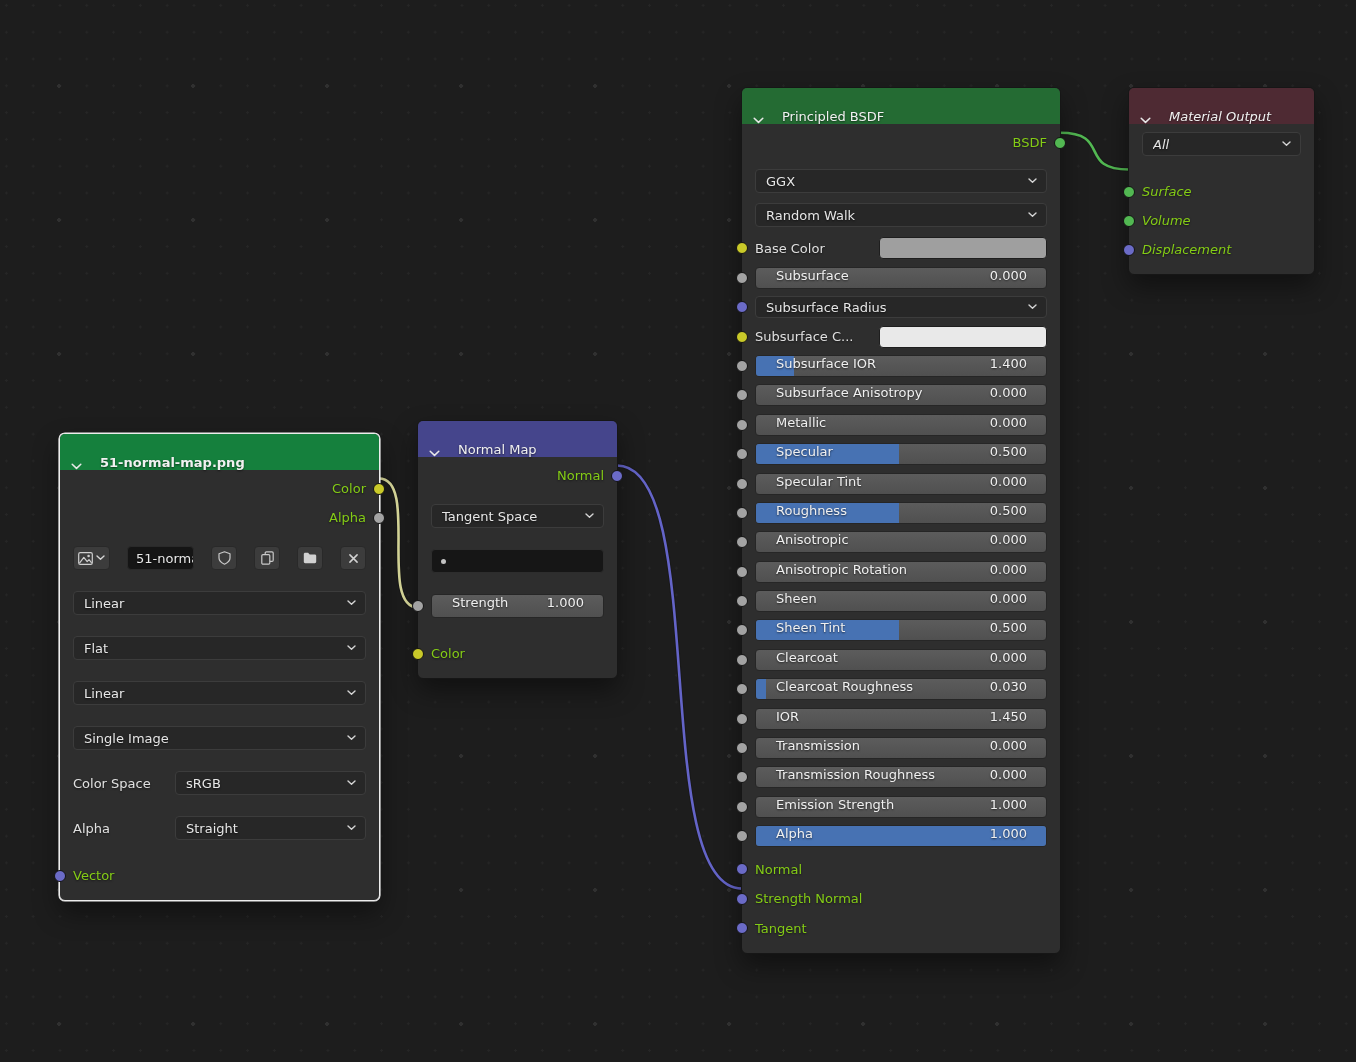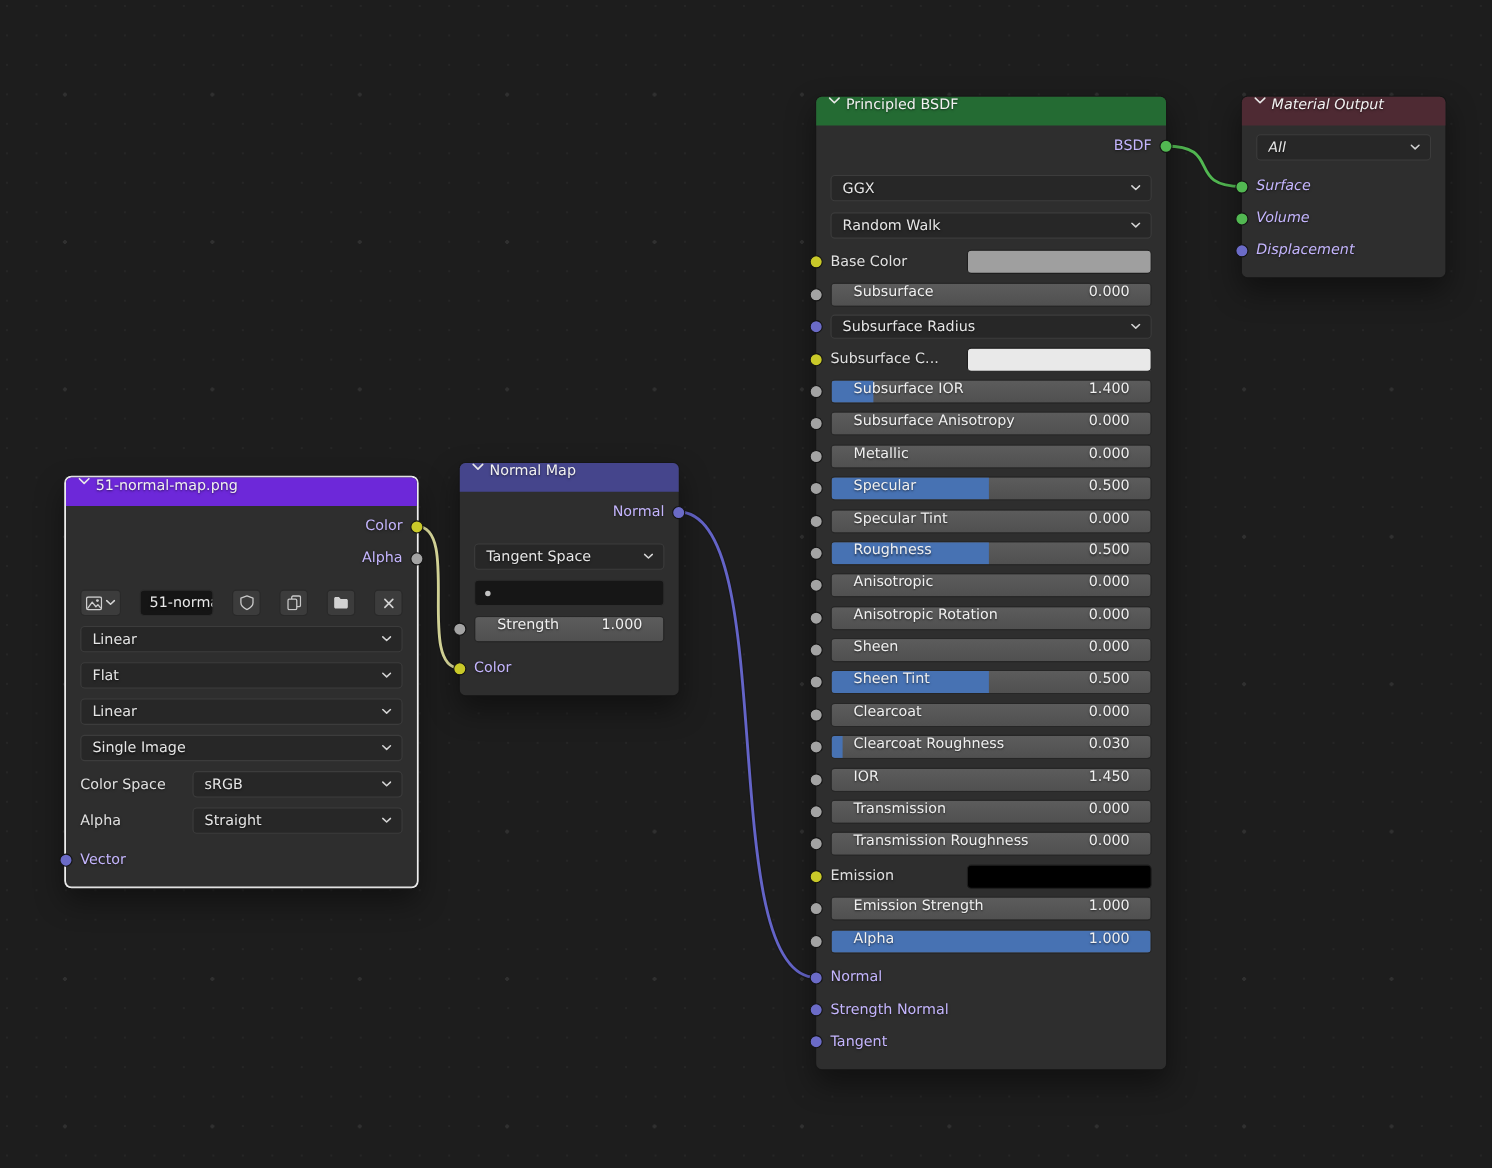--- a/index.html
+++ b/index.html
@@ -15,29 +15,29 @@
     font-size:13px;color:#e0e0e0;
   }
   #wires{position:absolute;left:0;top:0;width:1356px;height:1062px;z-index:1;pointer-events:none}
   .node{
     position:absolute;z-index:2;background:#2e2e2e;
     border:1px solid #161616;border-radius:6px;
     box-shadow:0 12px 26px rgba(0,0,0,.42);
   }
   .node.selected{border-color:#ededed;box-shadow:0 0 0 .6px #ededed,0 12px 26px rgba(0,0,0,.42)}
   .node-header{
-    height:26px;border-radius:5px 5px 0 0;display:flex;align-items:flex-start;gap:5px;
+    height:36px;border-radius:5px 5px 0 0;display:flex;align-items:flex-end;gap:18px;
     padding:0 11px;color:#f1f1f1;text-shadow:0 1px 2px rgba(0,0,0,.55);cursor:default;
     white-space:nowrap;
   }
   .node-body{padding:4px 13px 10px;position:relative}
   .row{position:relative}
-  .r-label{height:29px;display:flex;align-items:center;color:#c4b5fd;text-shadow:0 1px 2px rgba(0,0,0,.5)}
+  .r-label{height:29px;display:flex;align-items:center;color:#84cc16;text-shadow:0 1px 2px rgba(0,0,0,.5)}
   .r-label.out{justify-content:flex-end}
-  .r-widget{height:24px;margin-bottom:9px}
+  .r-widget{height:24px;margin-bottom:21px}
   .node.compact .r-widget{height:22px;margin-bottom:7.4px}
   .node.compact .r-widget.tall{height:24px;margin-bottom:10px}
   .node.compact .r-label{height:29.4px}
   .dropdown{
     height:100%;background:#272727;border:1px solid #3c3c3c;border-radius:4px;
     display:flex;align-items:center;padding:0 9px 0 10px;box-sizing:border-box;
     text-shadow:0 1px 2px rgba(0,0,0,.6);color:#e6e6e6;
   }
   .dropdown .val{flex:1;white-space:nowrap;overflow:hidden}
   .slider{
@@ -75,21 +75,21 @@
 <svg id="wires">
     <path d="M 379 478.5 C 419 478.5, 378 607.5, 418 607.5" fill="none" stroke="#191919" stroke-width="4.6" stroke-linecap="round"></path>
     <path d="M 379 478.5 C 419 478.5, 378 607.5, 418 607.5" fill="none" stroke="#dfdf9f" stroke-width="2.6" stroke-linecap="round"></path>
     <path d="M 617 465.5 C 710.75 465.5, 648.25 888.671875, 742 888.671875" fill="none" stroke="#191919" stroke-width="4.6" stroke-linecap="round"></path>
     <path d="M 617 465.5 C 710.75 465.5, 648.25 888.671875, 742 888.671875" fill="none" stroke="#6464c8" stroke-width="2.6" stroke-linecap="round"></path>
     <path d="M 1060 132.6875 C 1111.75 132.6875, 1077.25 169.5, 1129 169.5" fill="none" stroke="#191919" stroke-width="4.6" stroke-linecap="round"></path>
     <path d="M 1060 132.6875 C 1111.75 132.6875, 1077.25 169.5, 1129 169.5" fill="none" stroke="#52b852" stroke-width="2.6" stroke-linecap="round"></path>
   </svg>
 <div id="nodes-root">
     <div class="node selected" style="left: 59px; top: 433px; width: 319px;">
-      <div class="node-header" style="background: #6d28d9;">
+      <div class="node-header" style="background: #15803d; font-weight: bold;">
         <span class="icon">
           <svg width="11" height="7" viewBox="0 0 11 7">
             <polyline points="1.2,1.2 5.5,5.4 9.8,1.2" fill="none" stroke="#e8e8e8" stroke-width="1.5" stroke-linecap="round" stroke-linejoin="round"></polyline>
           </svg>
         </span>
         <span>51-normal-map.png</span>
       </div>
       <div class="node-body">
         <div class="row r-label out">
           <span>Color</span>
@@ -443,27 +443,20 @@
         </div>
         <div class="row r-widget">
           <div class="slider">
             <div class="fill" style="background: rgb(71, 114, 179); width: 0%;"></div>
             <span class="slabel">Transmission Roughness</span>
             <span class="svalue">0.000</span>
           </div>
           <span class="socket sin" style="background: rgb(163, 163, 163);"></span>
         </div>
         <div class="row r-widget">
-          <div class="flexrow">
-            <span class="clabel">Emission</span>
-            <div class="swatch" style="background: rgb(0, 0, 0);"></div>
-          </div>
-          <span class="socket sin" style="background: rgb(201, 201, 41);"></span>
-        </div>
-        <div class="row r-widget">
           <div class="slider">
             <div class="fill" style="background: rgb(71, 114, 179); width: 0%;"></div>
             <span class="slabel">Emission Strength</span>
             <span class="svalue">1.000</span>
           </div>
           <span class="socket sin" style="background: rgb(163, 163, 163);"></span>
         </div>
         <div class="row r-widget">
           <div class="slider">
             <div class="fill" style="background: rgb(71, 114, 179); width: 100%;"></div>

